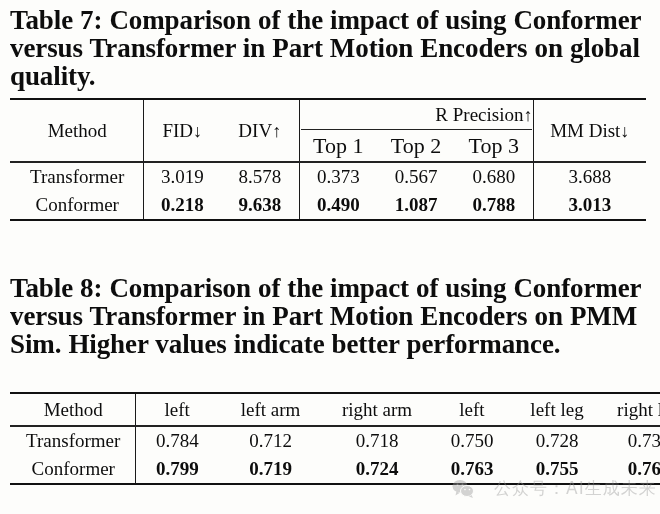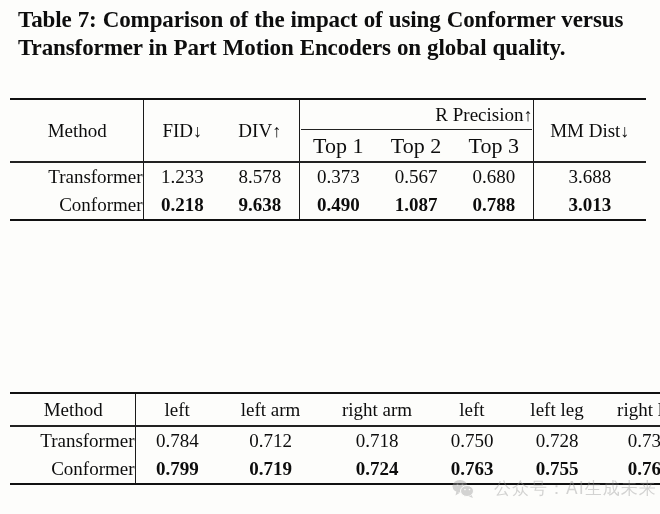--- a/index.html
+++ b/index.html
@@ -20,25 +20,24 @@
     width: 660px;
     height: 514px;
   }
 
   
   .caption {
     position: absolute;
     left: 10px;
     width: 642px;
     font-weight: bold;
-    font-size: 23px;
+    font-size: 27px;
     line-height: 28px;
     letter-spacing: -0.1px;
     word-spacing: 0.4px;
-    margin-left: 8px;
   }
   #caption7 { top: 6px; }
   #caption8 { top: 274px; }
 
   
   .table-block {
     position: absolute;
     left: 10px;
     width: 636px;
   }
@@ -75,21 +74,21 @@
   .hrow td {
     height: 31px;
     text-align: center;
   }
   .hrow td.lbl { text-align: center; padding-left: 2px; }
 
   .drow td {
     height: 28px;
     text-align: center;
   }
-  .drow td.lbl { text-align: right; padding-left: 2px; }
+  .drow td.lbl { text-align: center; padding-left: 2px; }
   .drow.bold td { font-weight: bold; }
 
   .vrule { border-left: 1.6px solid #1a1a1a; }
 
   
   .group-cell {
     position: relative;
     text-align: center;
     height: 31px;
   }
@@ -180,21 +179,21 @@
         <td>Top 2</td>
         <td>Top 3</td>
       </tr>
 
       <tr class="rule-mid">
         <td colspan="7"></td>
       </tr>
 
       <tr class="drow">
         <td class="lbl">Transformer</td>
-        <td class="vrule">1.233</td>
+        <td class="vrule">3.019</td>
         <td>8.578</td>
         <td class="vrule">0.373</td>
         <td>0.567</td>
         <td>0.680</td>
         <td class="vrule">3.688</td>
       </tr>
 
       <tr class="drow bold">
         <td class="lbl" style="font-weight:normal">Conformer</td>
         <td class="vrule">0.218</td>
@@ -205,20 +204,21 @@
         <td class="vrule">3.013</td>
       </tr>
 
       <tr class="rule-bottom">
         <td colspan="7"></td>
       </tr>
     </tbody>
       </table>
   </div>
 
+  <div class="caption" id="caption8">Table 8: Comparison of the impact of using Conformer versus Transformer in Part Motion Encoders on PMM Sim. Higher values indicate better performance.</div>
 
   <div class="table-block" id="table8">
     <table class="paper">
       <colgroup>
         <col style="width:125px">
         <col style="width:84px">
         <col style="width:103px">
         <col style="width:110px">
         <col style="width:80px">
         <col style="width:90px">

